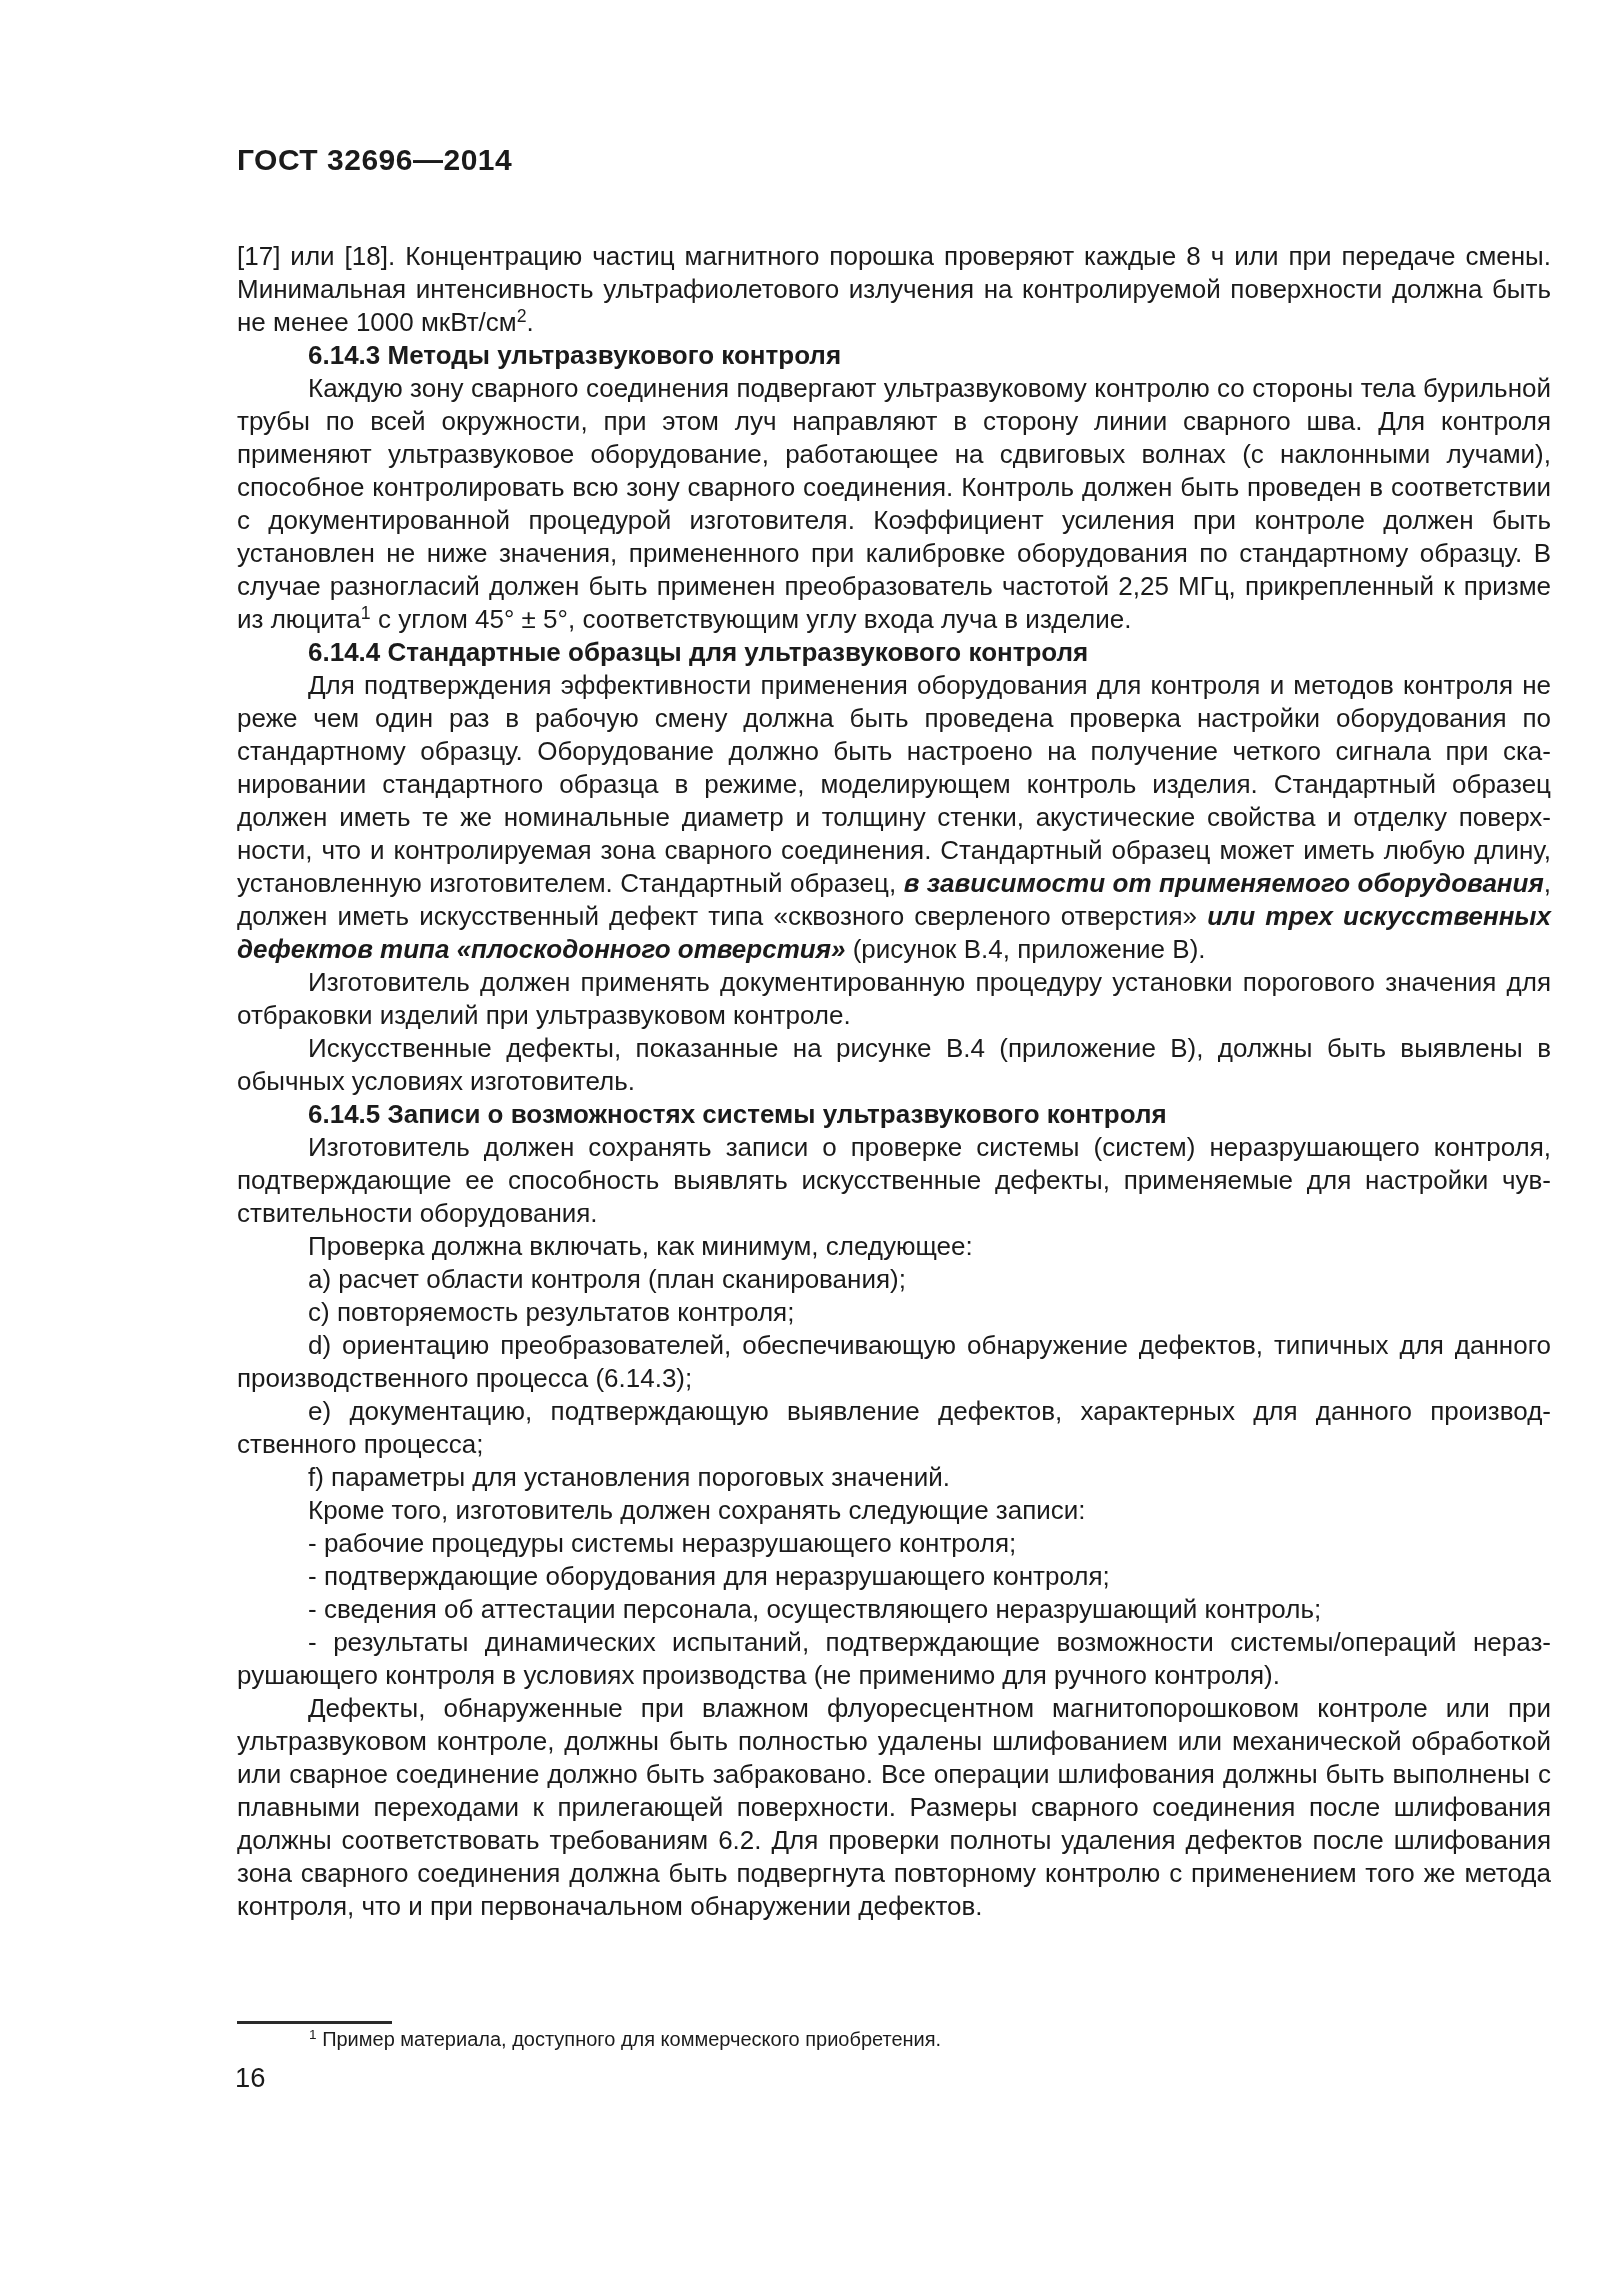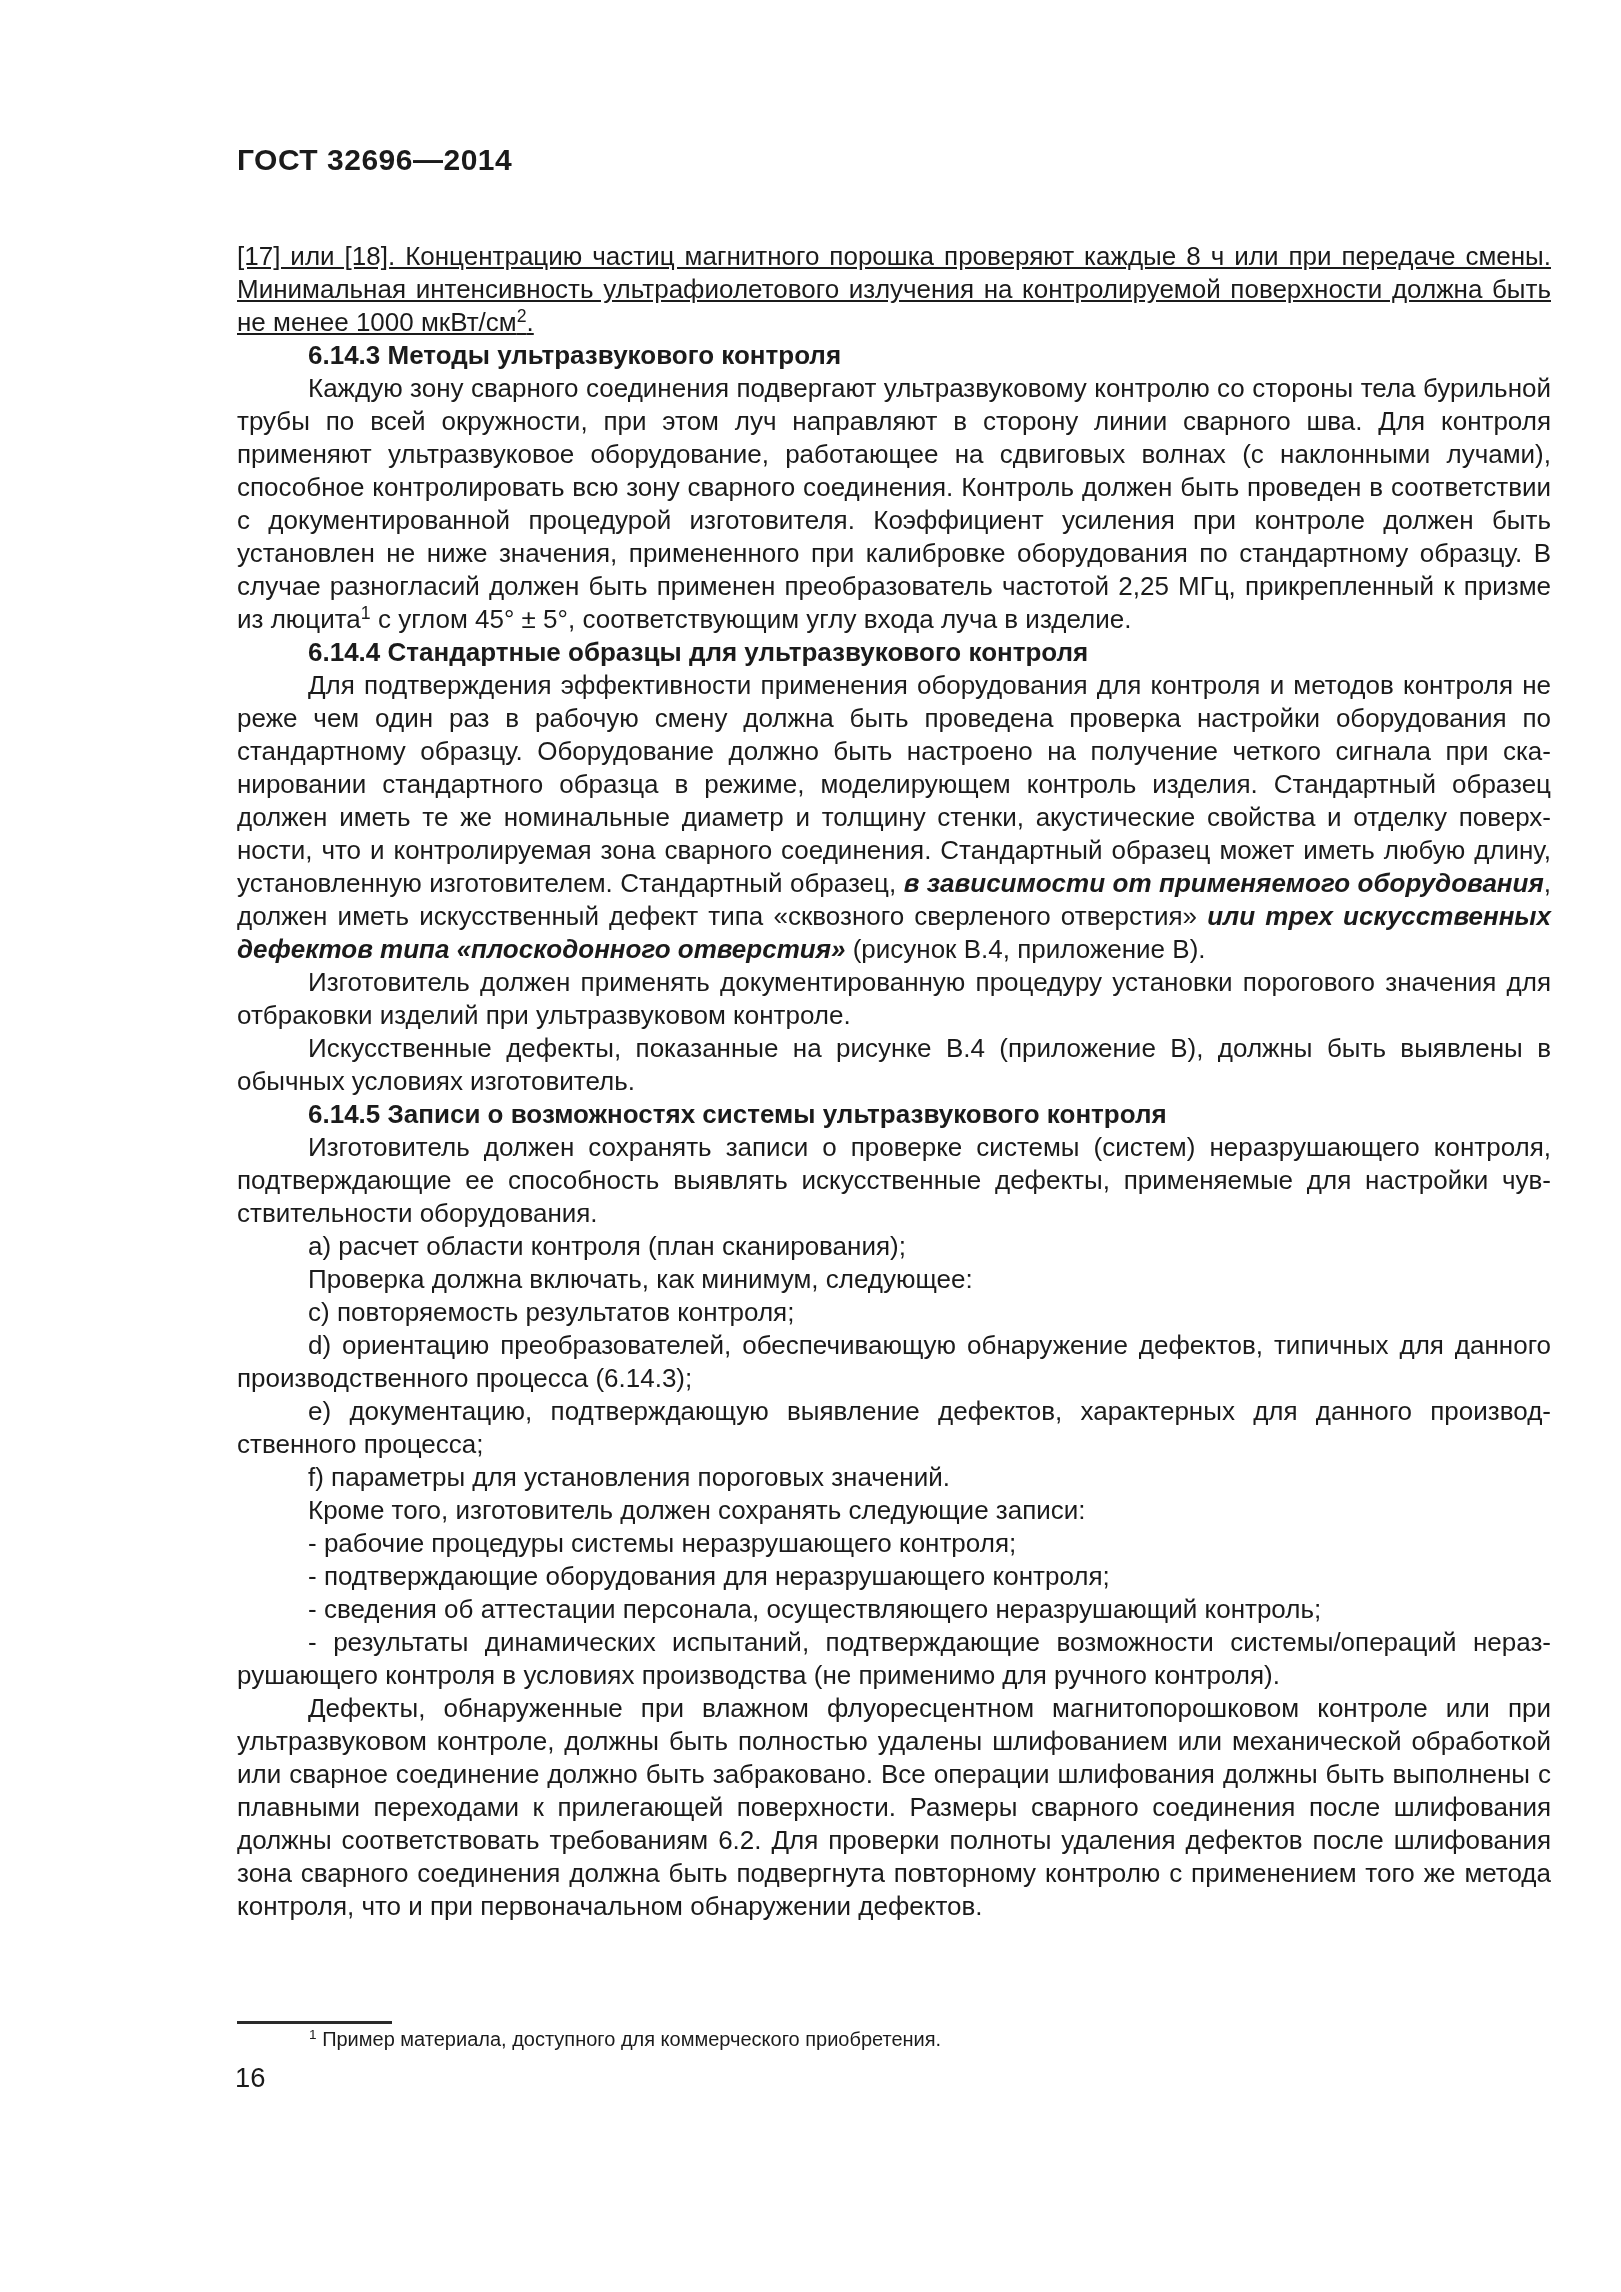--- a/index.html
+++ b/index.html
@@ -25,21 +25,21 @@
   .doc-content {
     position: absolute;
     left: 193px;
     top: 240px;
     width: 1314px;
     font-size: 26px;
     line-height: 33px;
     text-align: justify;
   }
   .doc-content p { margin: 0; text-indent: 71px; }
-  .doc-content p.noindent { text-indent: 0; text-decoration: underline; }
+  .doc-content p.noindent { text-indent: 0; }
   .doc-content p.h { font-weight: 700; }
   .bi { font-weight: 700; font-style: italic; }
   .doc-content sup, .fn-marker {
     font-size: 68%;
     line-height: 0;
     position: relative;
     vertical-align: baseline;
     top: -0.5em;
   }
   .fn-rule {
@@ -77,22 +77,22 @@
   <div class="doc-content">
       <p class="noindent"><span>[17] или [18]. Концентрацию частиц магнитного порошка проверяют каждые 8 ч или при передаче сме­ны. Минимальная интенсивность ультрафиолетового излучения на контролируемой поверхности долж­на быть не менее 1000 мкВт/см</span><sup>2</sup><span>.</span></p>
       <p class="h"><span>6.14.3 Методы ультразвукового контроля</span></p>
       <p><span>Каждую зону сварного соединения подвергают ультразвуковому контролю со стороны тела бу­рильной трубы по всей окружности, при этом луч направляют в сторону линии сварного шва. Для кон­троля применяют ультразвуковое оборудование, работающее на сдвиговых волнах (с наклонными лу­чами), способное контролировать всю зону сварного соединения. Контроль должен быть проведен в соответствии с документированной процедурой изготовителя. Коэффициент усиления при контроле дол­жен быть установлен не ниже значения, примененного при калибровке оборудования по стандартному образцу. В случае разногласий должен быть применен преобразователь частотой 2,25 МГц, прикреплен­ный к призме из люцита</span><sup>1</sup><span> с углом 45° ± 5°, соответствующим углу входа луча в изделие.</span></p>
       <p class="h"><span>6.14.4 Стандартные образцы для ультразвукового контроля</span></p>
       <p><span>Для подтверждения эффективности применения оборудования для контроля и методов контроля не реже чем один раз в рабочую смену должна быть проведена проверка настройки оборудования по стандартному образцу. Оборудование должно быть настроено на получение четкого сигнала при ска­нировании стандартного образца в режиме, моделирующем контроль изделия. Стандартный образец должен иметь те же номинальные диаметр и толщину стенки, акустические свойства и отделку поверх­ности, что и контролируемая зона сварного соединения. Стандартный образец может иметь любую длину, установленную изготовителем. Стандартный образец, </span><span class="bi">в зависимости от применяемого обо­рудования</span><span>, должен иметь искусственный дефект типа «сквозного сверленого отверстия» </span><span class="bi">или трех искусственных дефектов типа «плоскодонного отверстия»</span><span> (рисунок В.4, приложение В).</span></p>
       <p><span>Изготовитель должен применять документированную процедуру установки порогового значения для отбраковки изделий при ультразвуковом контроле.</span></p>
       <p><span>Искусственные дефекты, показанные на рисунке В.4 (приложение В), должны быть выявлены в обычных условиях изготовитель.</span></p>
       <p class="h"><span>6.14.5 Записи о возможностях системы ультразвукового контроля</span></p>
       <p><span>Изготовитель должен сохранять записи о проверке системы (систем) неразрушающего контроля, подтверждающие ее способность выявлять искусственные дефекты, применяемые для настройки чув­ствительности оборудования.</span></p>
+      <p><span>Проверка должна включать, как минимум, следующее:</span></p>
       <p><span>a) расчет области контроля (план сканирования);</span></p>
-      <p><span>Проверка должна включать, как минимум, следующее:</span></p>
       <p><span>c) повторяемость результатов контроля;</span></p>
       <p><span>d) ориентацию преобразователей, обеспечивающую обнаружение дефектов, типичных для дан­ного производственного процесса (6.14.3);</span></p>
       <p><span>e) документацию, подтверждающую выявление дефектов, характерных для данного производ­ственного процесса;</span></p>
       <p><span>f) параметры для установления пороговых значений.</span></p>
       <p><span>Кроме того, изготовитель должен сохранять следующие записи:</span></p>
       <p><span>- рабочие процедуры системы неразрушающего контроля;</span></p>
       <p><span>- подтверждающие оборудования для неразрушающего контроля;</span></p>
       <p><span>- сведения об аттестации персонала, осуществляющего неразрушающий контроль;</span></p>
       <p><span>- результаты динамических испытаний, подтверждающие возможности системы/операций нераз­рушающего контроля в условиях производства (не применимо для ручного контроля).</span></p>
       <p><span>Дефекты, обнаруженные при влажном флуоресцентном магнитопорошковом контроле или при ультразвуковом контроле, должны быть полностью удалены шлифованием или механической обра­боткой или сварное соединение должно быть забраковано. Все операции шлифования должны быть выполнены с плавными переходами к прилегающей поверхности. Размеры сварного соединения после шлифования должны соответствовать требованиям 6.2. Для проверки полноты удаления дефектов по­сле шлифования зона сварного соединения должна быть подвергнута повторному контролю с примене­нием того же метода контроля, что и при первоначальном обнаружении дефектов.</span></p>

